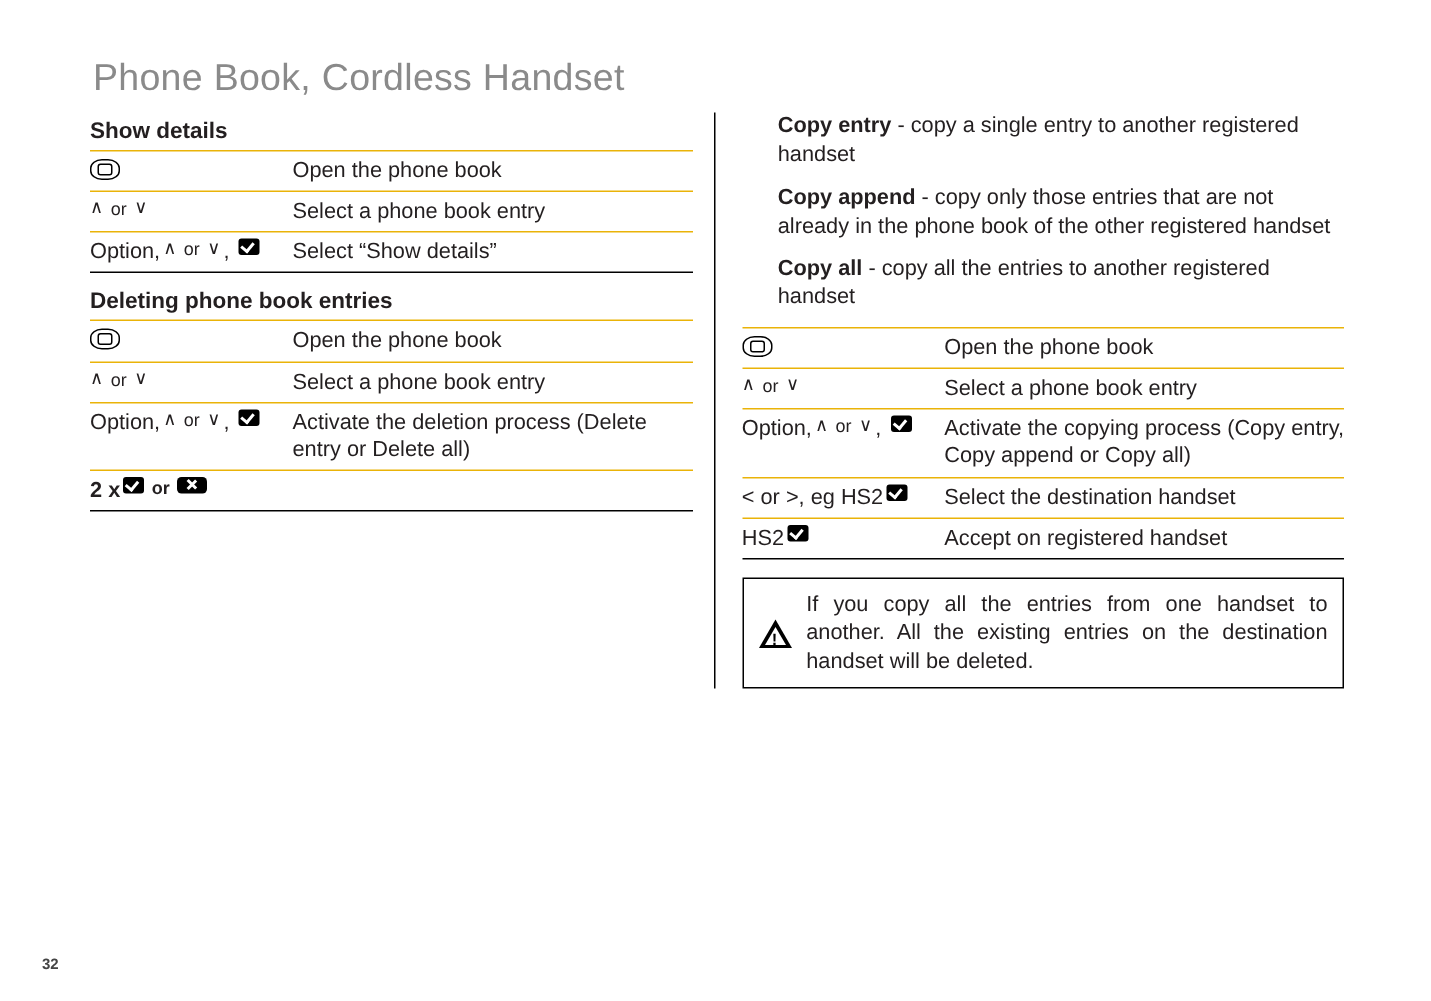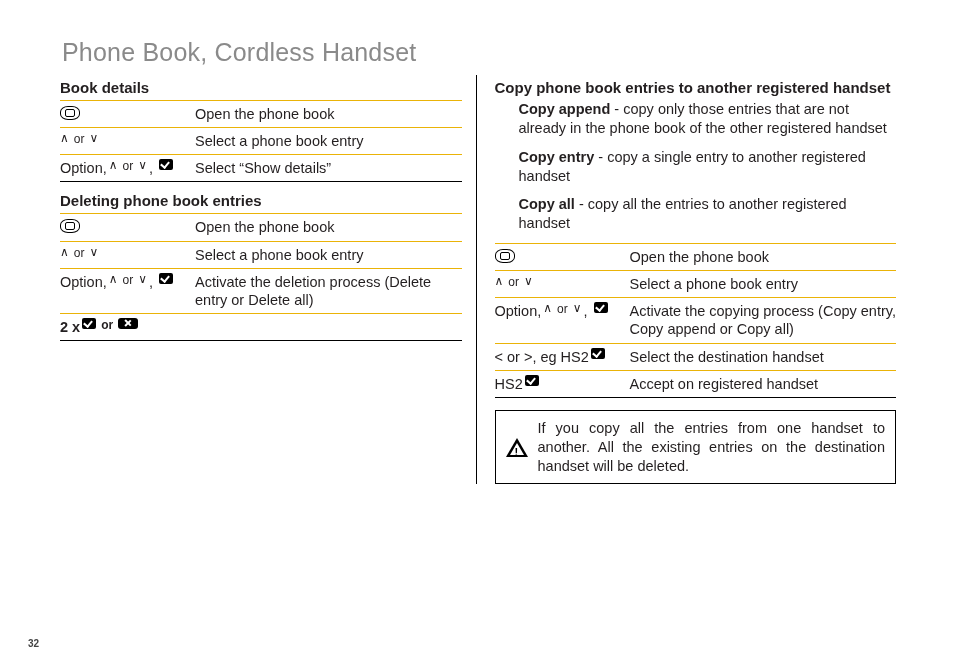--- a/index.html
+++ b/index.html
@@ -167,21 +167,21 @@
 </head>
 <body>
 
 <div class="page">
   <h1 class="title">Phone Book, Cordless Handset</h1>
 
   <div class="columns">
 
     <div class="col col-left">
 
-      <div class="sect-head">Book details</div>
+      <div class="sect-head">Show details</div>
 
       <div class="row">
         <div class="key">
             <span class="icon book"></span>
           </div>
         <div class="val">Open the phone book</div>
       </div>
       <div class="row">
         <div class="key">
           <span class="arrow-up">∧</span>
@@ -234,27 +234,26 @@
           <span class="b">2 x </span>
           <span class="check"></span>
           <span class="or b">or</span>
           <span class="xbtn"></span>
         </div>
       </div>
 
     </div>
 
     <div class="col">
-      <div class="sect-head">Copy phone book entries to another registered handset</div>
-
+
+      <div class="indent-block">
+        <b>Copy entry</b><span> - copy a single entry to another registered handset</span>
+      </div>
       <div class="indent-block">
         <b>Copy append</b><span> - copy only those entries that are not already in the phone book of the other registered handset</span>
-      </div>
-      <div class="indent-block">
-        <b>Copy entry</b><span> - copy a single entry to another registered handset</span>
       </div>
       <div class="indent-block">
         <b>Copy all</b><span> - copy all the entries to another registered handset</span>
       </div>
 
       <div class="row">
         <div class="key">
             <span class="icon book"></span>
           </div>
         <div class="val">Open the phone book</div>

